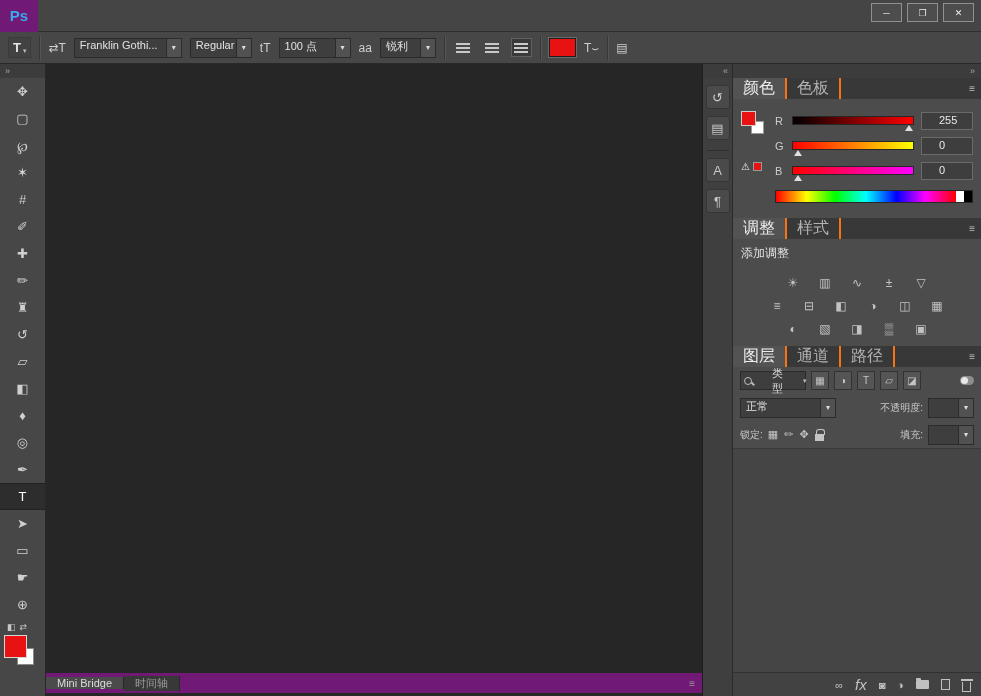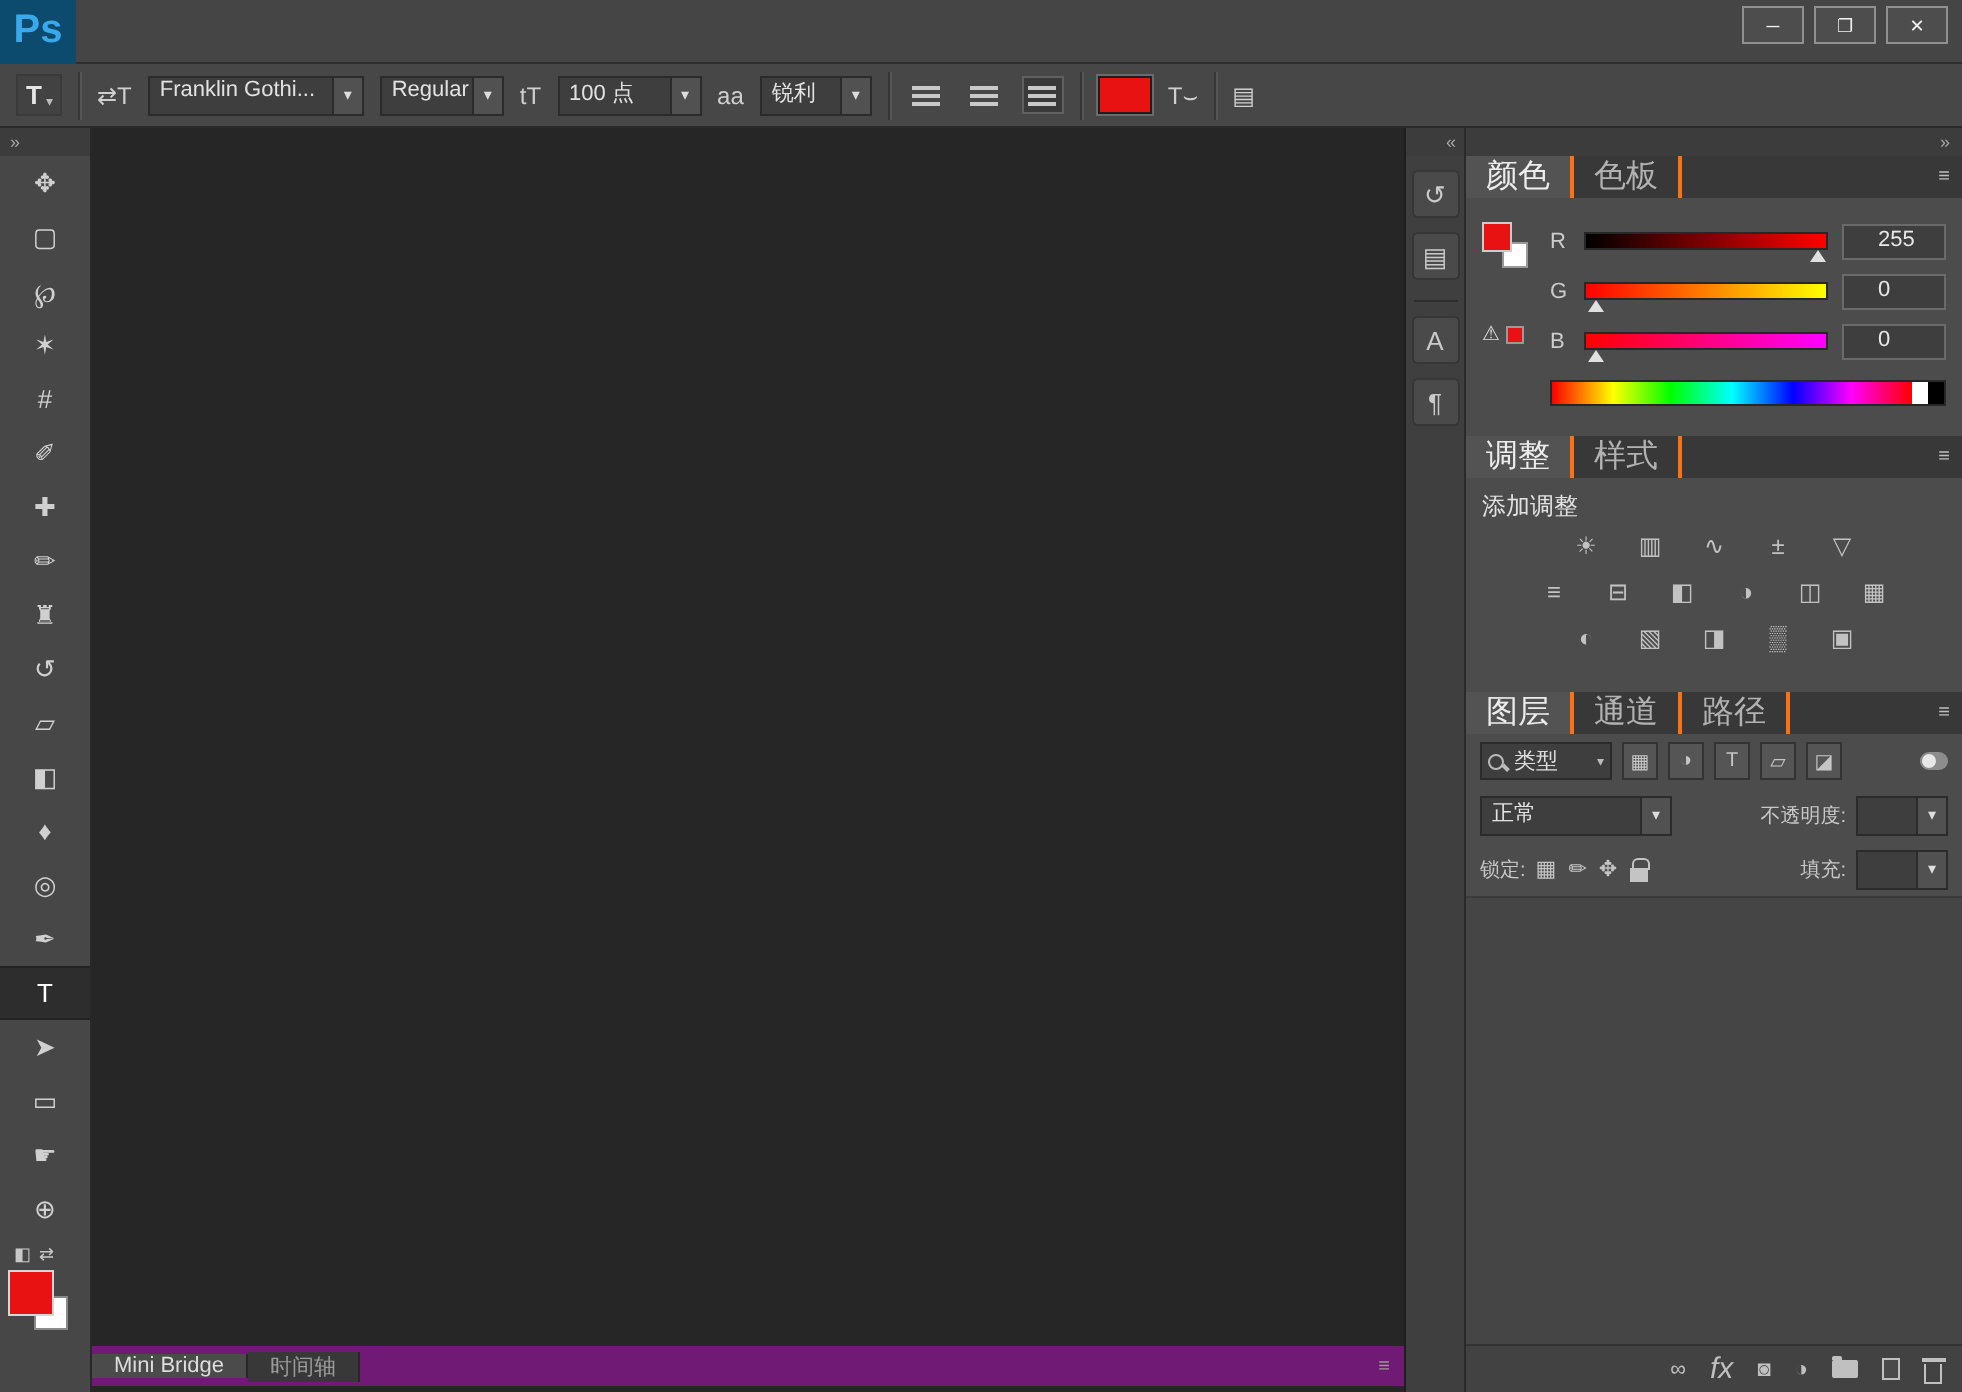--- a/index.html
+++ b/index.html
@@ -2,21 +2,21 @@
 <html><head>
 <meta charset="utf-8">
 <style>
   *{margin:0;padding:0;box-sizing:border-box}
   html,body{width:981px;height:696px;overflow:hidden}
   body{font-family:"Liberation Sans",sans-serif;background:#474747;color:#d6d6d6}
   #app{width:981px;height:696px;display:flex;flex-direction:column;background:#474747}
 
   
   .menubar{height:32px;background:#454545;display:flex;align-items:center;border-bottom:1px solid #2e2e2e}
-  .logo{width:38px;height:32px;background:#0c4a6e;color:#3aa9ec;font-weight:bold;font-size:20px;display:flex;align-items:center;justify-content:center}
+  .logo{width:38px;height:32px;background:#701a75;color:#3aa9ec;font-weight:bold;font-size:15px;display:flex;align-items:center;justify-content:center}
   .menus{display:flex;margin-left:8px}
   .menu{font-size:12px;padding:5px 9px;color:#e0e0e0;cursor:default;white-space:nowrap}
   .wincontrols{margin-left:auto;display:flex;gap:5px;align-self:flex-start;margin-top:3px;padding-right:7px}
   .winbtn{width:31px;height:19px;border:1px solid #909090;background:#4d4d4d;color:#f0f0f0;font-size:9px;display:flex;align-items:center;justify-content:center}
 
   
   .optionsbar{height:32px;background:#474747;border-bottom:1px solid #292929;display:flex;align-items:center;gap:8px;padding:0 8px}
   .toolpreset{display:flex;align-items:center;gap:2px;padding:2px 4px;border:1px solid #3a3a3a;background:#424242}
   .tpT{font-weight:bold;font-size:13px;color:#e5e5e5}
   .mini-arrow{font-size:7px;color:#bbb;align-self:flex-end}
@@ -81,29 +81,29 @@
   .track-b{background:linear-gradient(to right,#ff0000,#ff00ff)}
   .thumb{position:absolute;bottom:-7px;width:0;height:0;border-left:4px solid transparent;border-right:4px solid transparent;border-bottom:6px solid #e0e0e0}
   .ch-val{width:52px;height:18px;background:#3e3e3e;border:1px solid #6a6a6a;font-size:11px;color:#e8e8e8;padding:1px 17px}
   .spectrum-row{display:flex;margin-top:7px;height:13px;border:1px solid #272727}
   .spectrum{flex:1;background:linear-gradient(to right,#ff0000,#ffff00 17%,#00ff00 33%,#00ffff 50%,#0000ff 67%,#ff00ff 83%,#ff0000)}
   .wchip{width:8px;background:#ffffff}
   .kchip{width:8px;background:#000000}
 
   
   .adj-body{height:107px;background:#4c4c4c;padding:6px 8px;flex:none}
-  .adj-title{font-size:12px;color:#e2e2e2;margin-bottom:3px}
+  .adj-title{font-size:12px;color:#e2e2e2;margin-bottom:13px}
   .adj-row{display:flex;justify-content:center;gap:10px;margin-bottom:7px}
   .adj-icon{width:22px;height:16px;display:flex;align-items:center;justify-content:center;color:#c2c2c2;font-size:12px}
 
   
   .layers-panel{flex:1;display:flex;flex-direction:column;min-height:0}
   .lp-row{height:27px;display:flex;align-items:center;padding:0 7px;gap:5px;background:#4c4c4c;flex:none}
   .lp-label{font-size:10px;color:#c8c8c8;white-space:nowrap}
-  .searchbox{width:66px;height:19px;background:#3e3e3e;border:1px solid #2b2b2b;display:flex;align-items:center;gap:5px;padding:0 3px}
+  .searchbox{width:66px;height:19px;background:#3e3e3e;border:1px solid #2b2b2b;display:flex;align-items:center;gap:20px;padding:0 3px}
   .icon-search{position:relative;width:8px;height:8px;border:1.5px solid #bbb;border-radius:50%;display:inline-block;flex:none}
   .icon-search::after{content:"";position:absolute;width:4px;height:1.5px;background:#bbb;right:-3.5px;bottom:-1px;transform:rotate(45deg)}
   .searchbox .lbl{flex:1;font-size:11px;color:#ddd}
   .searchbox .arr{font-size:7px;color:#bbb}
   .fi{width:18px;height:19px;background:#555;border:1px solid #333;display:flex;align-items:center;justify-content:center;font-size:10px;color:#c5c5c5}
   .lf-toggle{margin-left:auto;width:14px;height:9px;border-radius:5px;background:#8d8d8d;position:relative}
   .lf-toggle::after{content:"";position:absolute;left:1px;top:1px;width:7px;height:7px;border-radius:50%;background:#e8e8e8}
   .dimcombo .combo-text{color:#9a9a9a}
   .ml-auto{margin-left:auto}
   .lockicons{display:flex;gap:6px;align-items:center}

